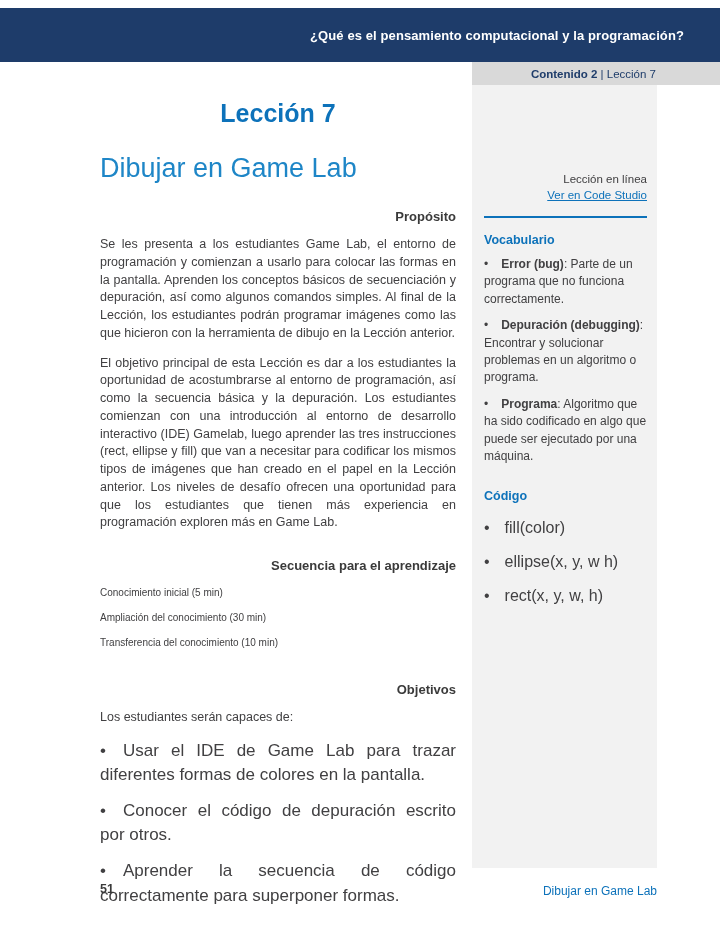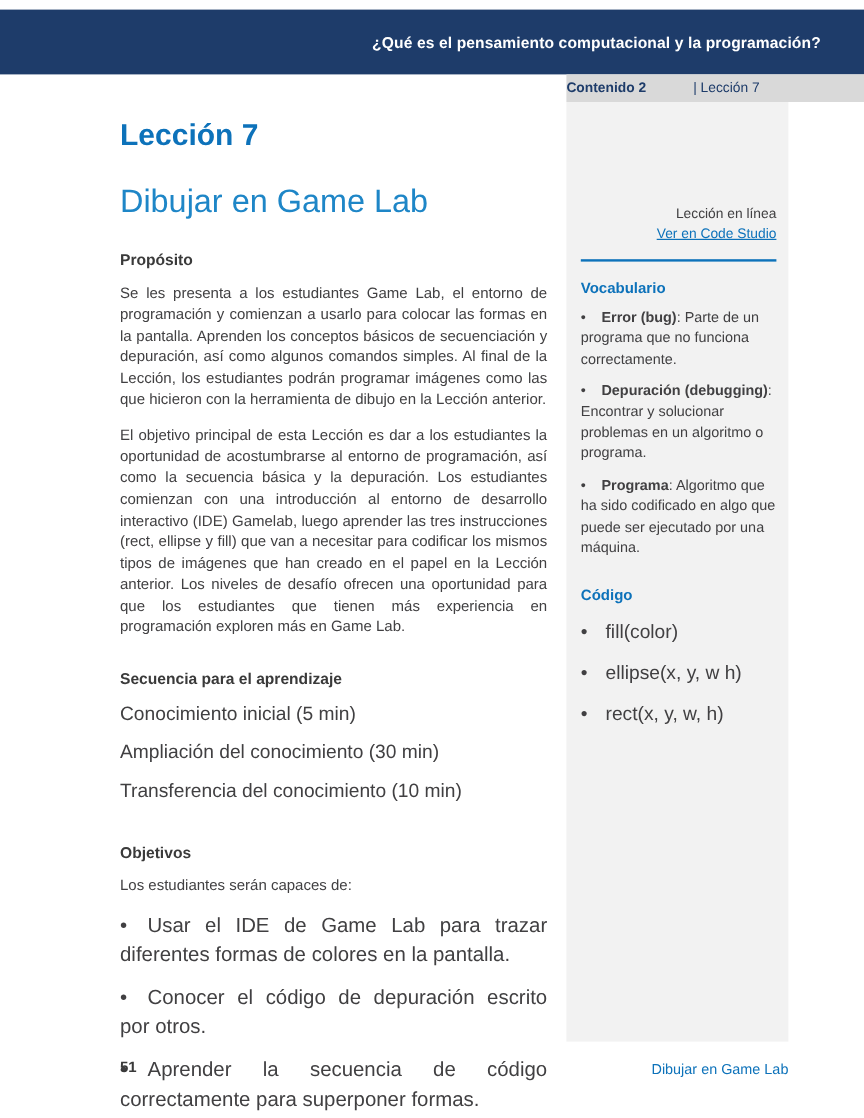--- a/index.html
+++ b/index.html
@@ -19,34 +19,34 @@
     background: var(--navy, #1e3c6a);
     display: flex; align-items: center; justify-content: flex-end;
     padding-right: 36px; box-sizing: border-box;
   }
   .header-title { color: #ffffff; font-size: 13px; font-weight: bold; letter-spacing: .1px; }
 
   
   .breadcrumb-bar {
     position: absolute; top: 62px; right: 0; width: 248px; height: 23px;
     background: var(--bar-gray, #d9d9d9);
-    display: flex; align-items: center; 
-    padding-right: 84px; box-sizing: border-box;
-    font-size: 11.5px; color: var(--navy, #1e3c6a); white-space: pre; gap: 36px;
+    display: flex; align-items: center; justify-content: flex-end;
+    padding-right: 64px; box-sizing: border-box;
+    font-size: 11.5px; color: var(--navy, #1e3c6a); white-space: pre;
   }
   .breadcrumb-bold { font-weight: bold; }
 
   
   .content { position: absolute; left: 100px; top: 100px; width: 356px; }
-  .lesson-label { color: var(--blue, #0d72ba); font-size: 25px; font-weight: bold; line-height: 1.1; }
+  .lesson-label { color: var(--blue, #0d72ba); font-size: 25px; font-weight: bold; line-height: 1.1; text-align: center; }
   .doc-title { color: var(--blue-light, #1e86c7); font-size: 27px; font-weight: normal; margin-top: 26px; line-height: 1.1; }
-  .h-bold { font-size: 13px; font-weight: bold; color: #3a3a3a; margin-top: 26px; }
+  .h-bold { font-size: 13px; font-weight: bold; color: #3a3a3a; margin-top: 26px; text-align: right; }
   .h-bold.mt-lg { margin-top: 34px; }
   .para { font-size: 12.5px; line-height: 1.42; text-align: justify; margin: 12px 0 0 0; }
-  .seq-item { font-size: 16px; margin: 14px 0 0 0; }
+  .seq-item { font-size: 10px; margin: 14px 0 0 0; }
   .bullet-item { font-size: 17px; line-height: 1.42; text-align: justify; margin: 12px 0 0 0; }
   .bullet-item::before { content: "•"; padding-right: 17px; }
 
   
   .sidebar {
     position: absolute; left: 472px; top: 85px; width: 185px; height: 783px;
     background: var(--sidebar-gray, #f2f2f2);
     box-sizing: border-box; padding: 88px 10px 0 12px;
   }
   .sidebar-online { text-align: right; font-size: 11.5px; color: #414042; }

